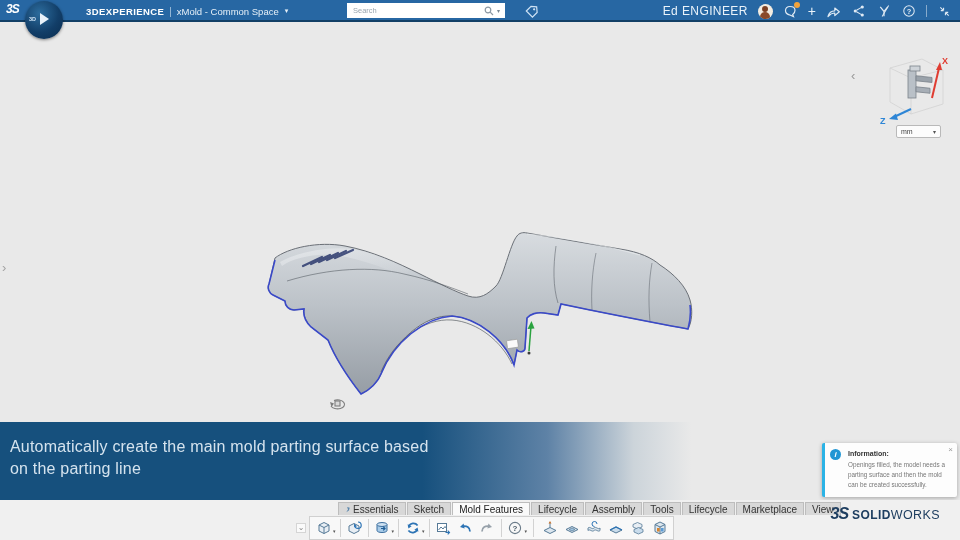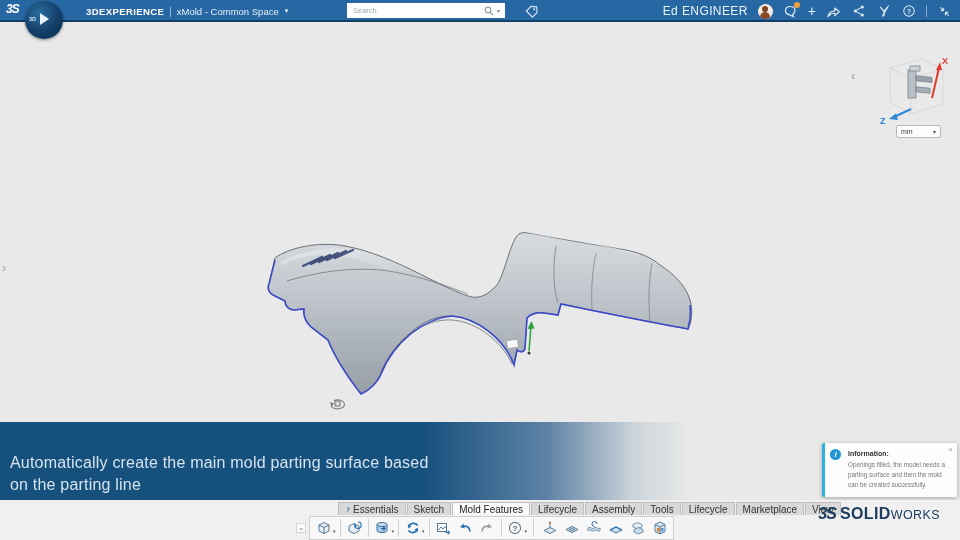--- a/index.html
+++ b/index.html
@@ -80,21 +80,21 @@
   }
   .unitsbox .uval{ font-size:7px; color:#444; }
   .unitsbox .uchev{ font-size:6px; color:#555; }
   
   .banner{
     position:absolute; left:0; top:422px; width:960px; height:78px;
     background:linear-gradient(90deg,#16507d 0%,#16507d 44%,#5e82a6 57%,#ccd4da 66%,#e9e9e9 72%,#e9e9e9 100%);
   }
   .banner .btext{
     position:absolute; left:10px; top:14px; color:#d5e3ee;
-    font-size:16px; line-height:22px; font-weight:400; letter-spacing:.2px;margin-top:16px;
+    font-size:16px; line-height:22px; font-weight:400; letter-spacing:.2px;
   }
   .infobox{
     position:absolute; left:822px; top:21px; width:135px; height:54px;
     background:#fdfdfd; border-left:3px solid #2bb3e6; border-radius:2px;
     box-shadow:0 1px 4px rgba(0,0,0,.3);
   }
   .infobox .iicon{
     position:absolute; left:5px; top:6px; width:11px; height:11px; border-radius:50%;
     background:#2196d4; color:#fff; font-size:8px; font-weight:bold; font-style:italic;
     display:flex; align-items:center; justify-content:center;
@@ -125,21 +125,21 @@
   .ti{ width:21px; height:21px; display:flex; align-items:center; justify-content:center; }
   .ti svg{ display:block; }
   .tcaret{ font-size:5px; color:#555; margin:6px 1px 0 -2px; }
   .tsep{ width:1px; height:18px; background:#d2d2d2; margin:0 2px; }
   .tsep.big{ margin:0 4px; }
   .swlogo{
     position:absolute; right:20px; top:5px; display:flex; align-items:baseline;
     color:#1e3e60;
   }
   .swlogo .ds{ font-style:italic; font-weight:bold; font-size:16px; margin-right:4px; letter-spacing:-1px;}
-  .swlogo .solid{ font-weight:bold; font-size:16px; letter-spacing:.4px;}
+  .swlogo .solid{ font-weight:bold; font-size:12px; letter-spacing:.4px;}
   .swlogo .works{ font-weight:300; font-size:12.5px; letter-spacing:.4px;}
 </style>
 </head>
 <body>
 
 <div class="topbar">
   <div class="dslogo-top">3S</div>
   <div class="brand">
     <span class="b1">3DEXPERIENCE</span>
     <span class="bsep">|</span>

